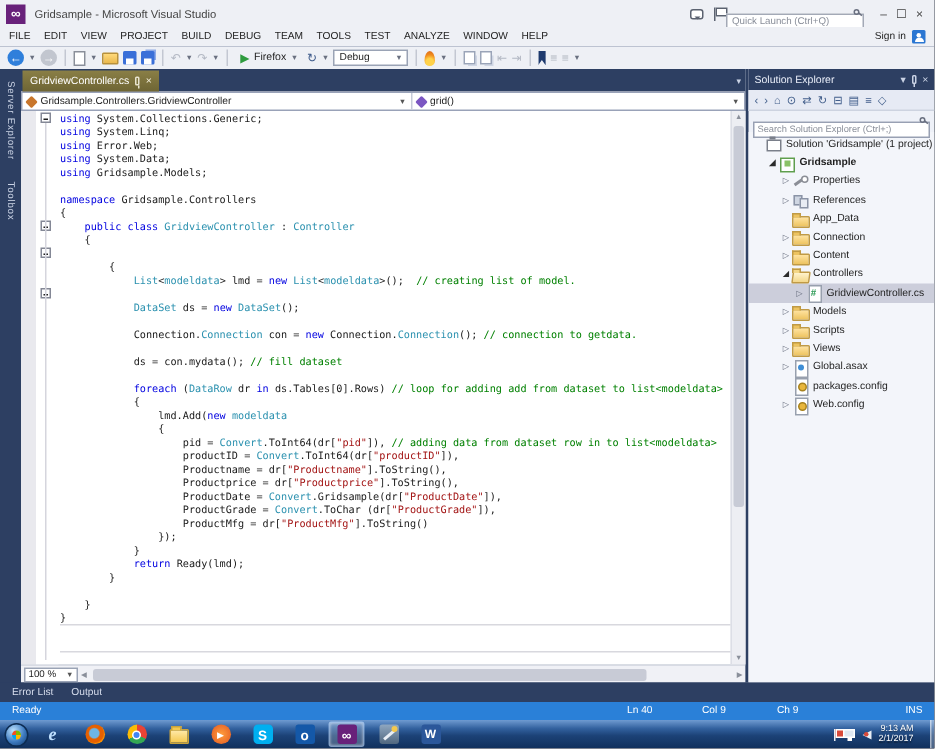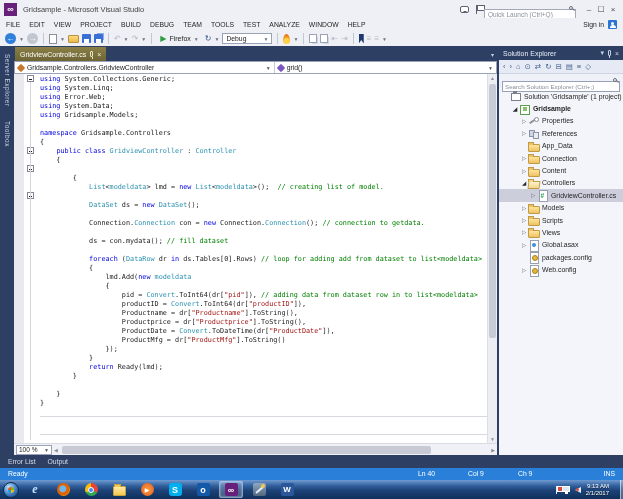--- a/index.html
+++ b/index.html
@@ -337,21 +337,22 @@
             <div class="code-line"><span class="tok-pln">            ds = con.mydata(); </span><span class="tok-com">// fill dataset</span></div>
             <div class="code-line">&nbsp;</div>
             <div class="code-line"><span class="tok-pln">            </span><span class="tok-kw">foreach</span><span class="tok-pln"> (</span><span class="tok-typ">DataRow</span><span class="tok-pln"> dr </span><span class="tok-kw">in</span><span class="tok-pln"> ds.Tables[0].Rows) </span><span class="tok-com">// loop for adding add from dataset to list&lt;modeldata&gt;</span></div>
             <div class="code-line"><span class="tok-pln">            {</span></div>
             <div class="code-line"><span class="tok-pln">                lmd.Add(</span><span class="tok-kw">new</span><span class="tok-pln"> </span><span class="tok-typ">modeldata</span></div>
             <div class="code-line"><span class="tok-pln">                {</span></div>
             <div class="code-line"><span class="tok-pln">                    pid = </span><span class="tok-typ">Convert</span><span class="tok-pln">.ToInt64(dr[</span><span class="tok-str">"pid"</span><span class="tok-pln">]), </span><span class="tok-com">// adding data from dataset row in to list&lt;modeldata&gt;</span></div>
             <div class="code-line"><span class="tok-pln">                    productID = </span><span class="tok-typ">Convert</span><span class="tok-pln">.ToInt64(dr[</span><span class="tok-str">"productID"</span><span class="tok-pln">]),</span></div>
             <div class="code-line"><span class="tok-pln">                    Productname = dr[</span><span class="tok-str">"Productname"</span><span class="tok-pln">].ToString(),</span></div>
             <div class="code-line"><span class="tok-pln">                    Productprice = dr[</span><span class="tok-str">"Productprice"</span><span class="tok-pln">].ToString(),</span></div>
-            <div class="code-line"><span class="tok-pln">                    ProductDate = </span><span class="tok-typ">Convert</span><span class="tok-pln">.ToDateTime(dr[</span><span class="tok-str">"ProductDate"</span><span class="tok-pln">]),</span></div>
+            <div class="code-line"><span class="tok-pln">                    ProductDate = </span><span class="tok-typ">Convert</span><span class="tok-pln">.Gridsample(dr[</span><span class="tok-str">"ProductDate"</span><span class="tok-pln">]),</span></div>
+            <div class="code-line"><span class="tok-pln">                    ProductGrade = </span><span class="tok-typ">Convert</span><span class="tok-pln">.ToChar (dr[</span><span class="tok-str">"ProductGrade"</span><span class="tok-pln">]),</span></div>
             <div class="code-line"><span class="tok-pln">                    ProductMfg = dr[</span><span class="tok-str">"ProductMfg"</span><span class="tok-pln">].ToString()</span></div>
             <div class="code-line"><span class="tok-pln">                });</span></div>
             <div class="code-line"><span class="tok-pln">            }</span></div>
             <div class="code-line"><span class="tok-pln">            </span><span class="tok-kw">return</span><span class="tok-pln"> Ready(lmd);</span></div>
             <div class="code-line"><span class="tok-pln">        }</span></div>
             <div class="code-line">&nbsp;</div>
             <div class="code-line"><span class="tok-pln">    }</span></div>
             <div class="code-line"><span class="tok-pln">}</span></div>
           </div>
         <div class="vscroll">

